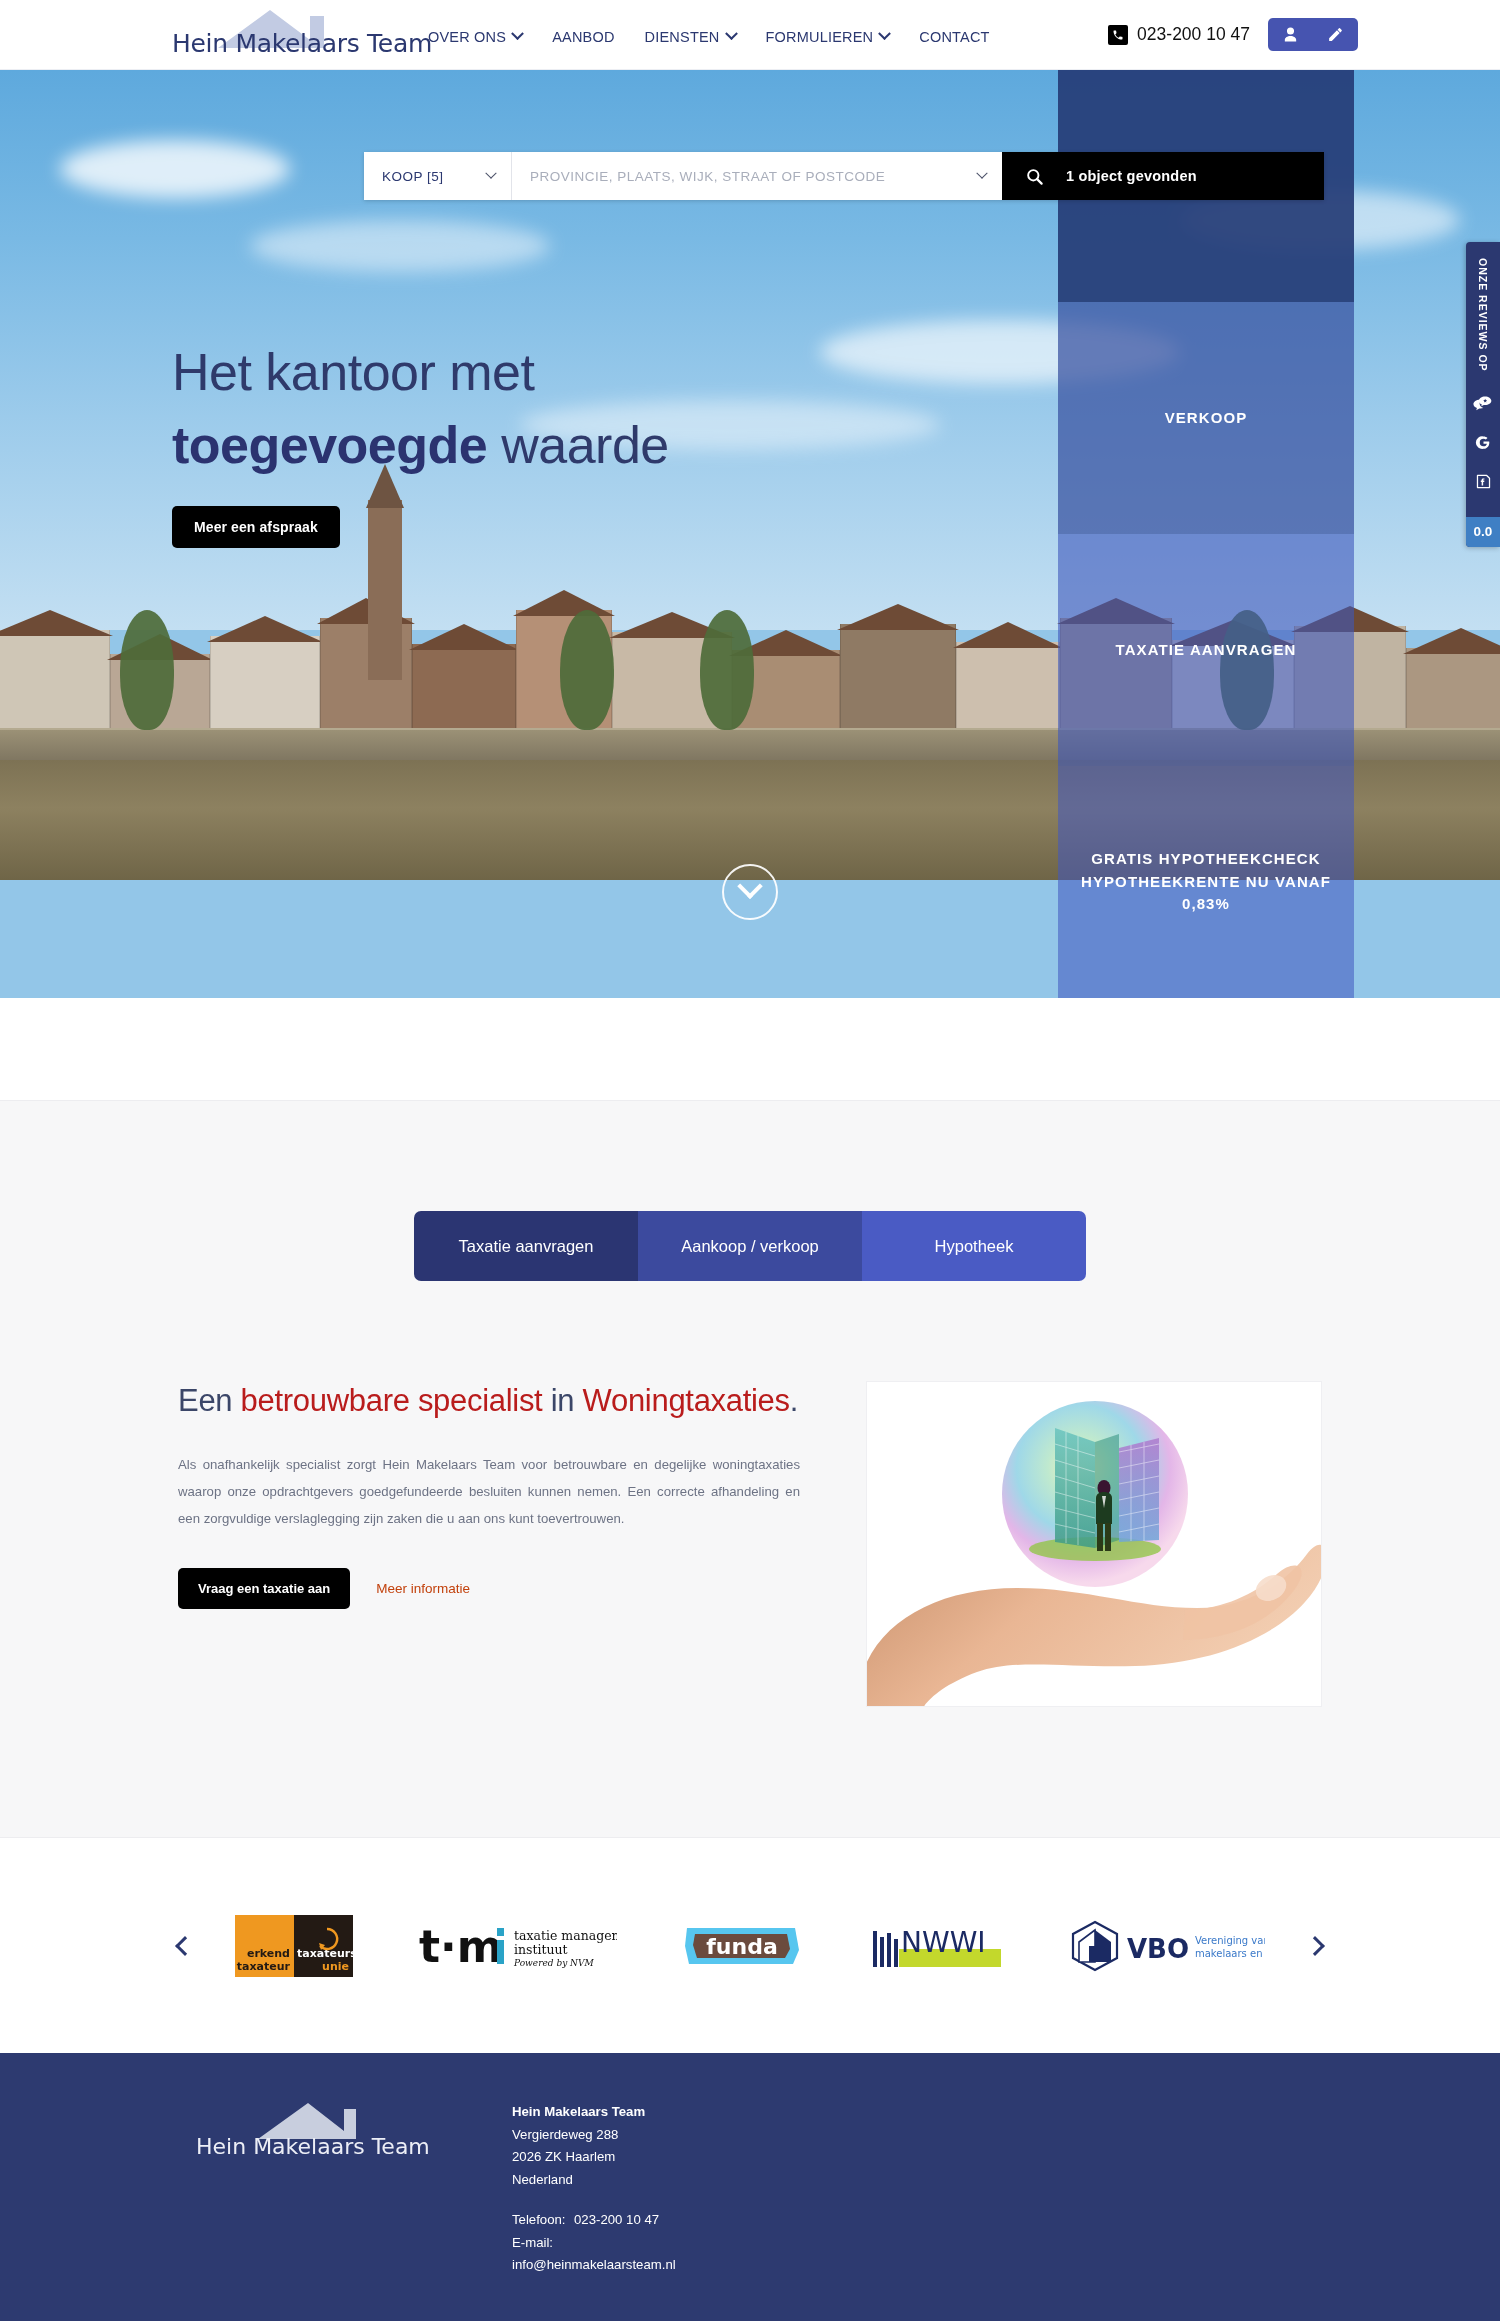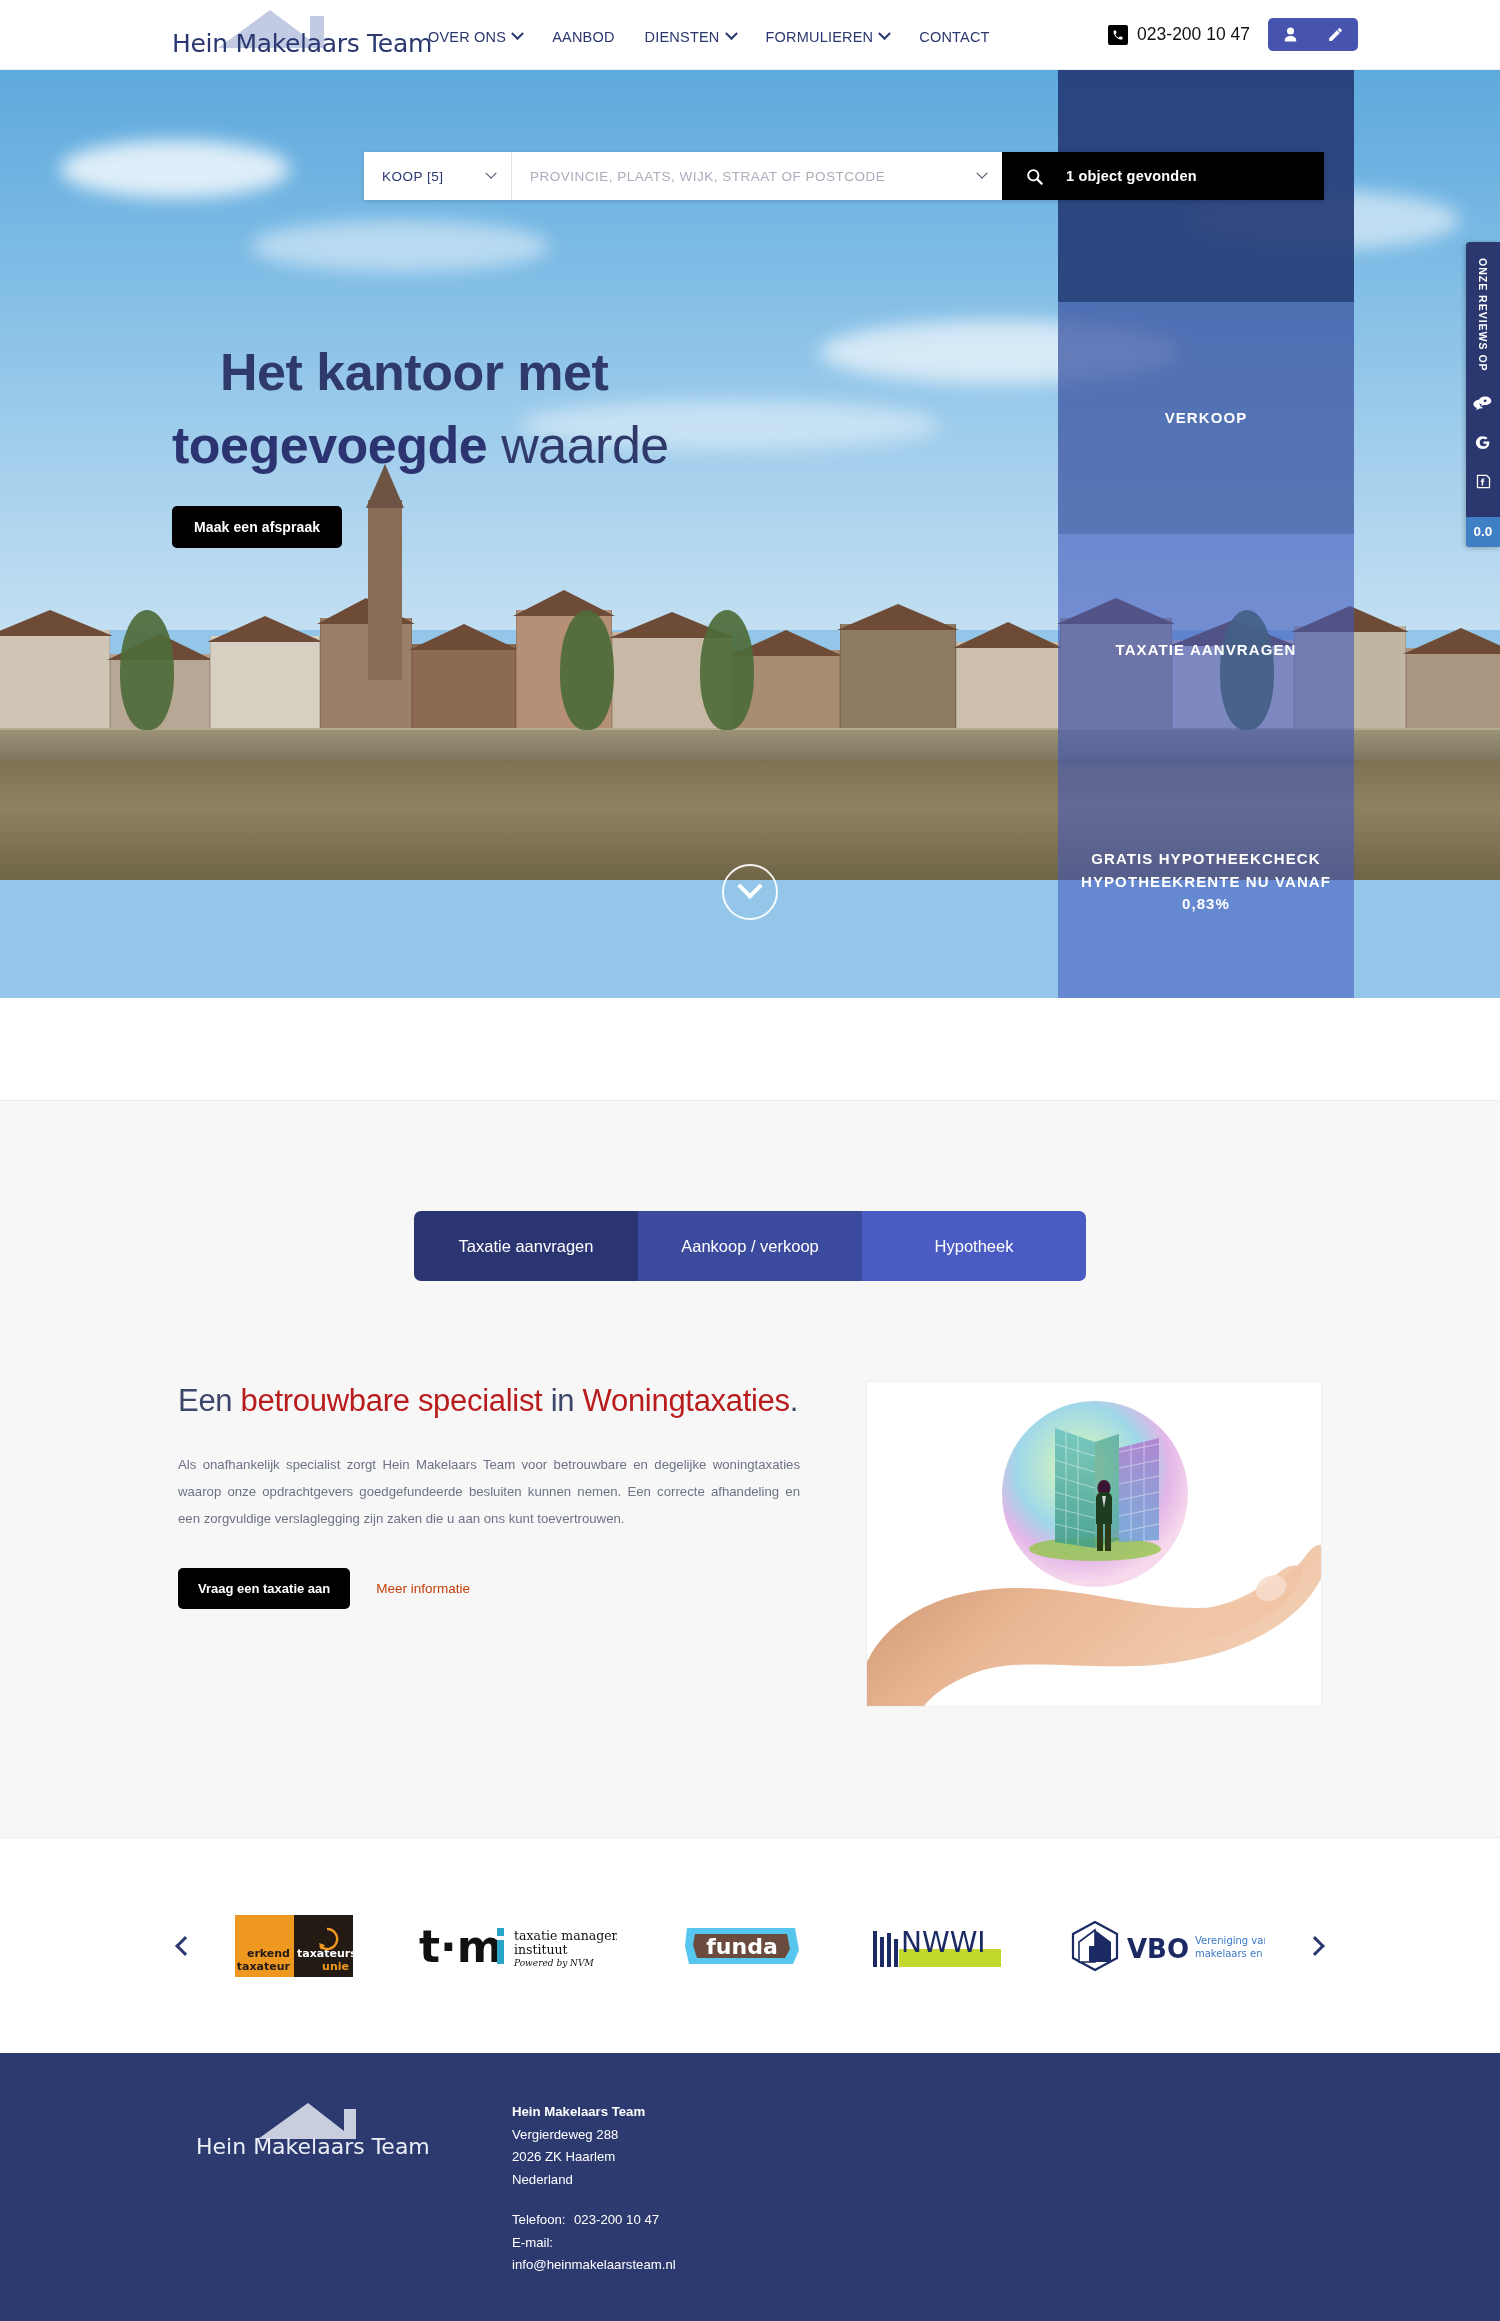--- a/index.html
+++ b/index.html
@@ -198,21 +198,21 @@
   }
   .sb-go-icon { width: 64px; display:flex;align-items:center;justify-content:center; }
   .sb-go-text { font-size: 14.5px; font-weight: 700; letter-spacing: .2px; }
 
   
   .hero-copy {
     position: absolute;
     left: 172px; top: 270px;
     z-index: 8;
   }
-  .hl1 { font-size: 52px; font-weight: 700; color: #2f3a6b; line-height: 1.25; letter-spacing: -0.5px; margin-left: 48px; }
+  .hl1 { font-size: 52px; font-weight: 400; color: #2f3a6b; line-height: 1.25; letter-spacing: -0.5px; }
   .hl2 { font-size: 52px; font-weight: 300; color: #2f3a6b; line-height: 1.25; letter-spacing: -0.5px; margin-top: 8px;}
   .hl2 b { font-weight: 700; color: #2b3370; }
   .cta-dark {
     display: inline-block;
     margin-top: 28px;
     background: #000;
     color: #fff;
     font-size: 14px; font-weight: 700;
     padding: 13px 22px;
     border-radius: 5px;
@@ -510,21 +510,21 @@
               <line x1="15.3" y1="15.3" x2="21" y2="21" stroke="#fff" stroke-width="2.8" stroke-linecap="round"></line>
             </svg>
         </span>
         <span class="sb-go-text">1 object gevonden</span>
       </div>
     </div>
 
     <div class="hero-copy">
       <div class="hl1">Het kantoor met</div>
       <div class="hl2"><b>toegevoegde</b><span> waarde</span></div>
-      <div class="cta-dark">Maak een afspraak</div>
+      <div class="cta-dark">Meer een afspraak</div>
     </div>
 
     <div class="quick">
       <div class="q-item q1">AANKOOP</div>
       <div class="q-item q2">VERKOOP</div>
       <div class="q-item q3">TAXATIE AANVRAGEN</div>
       <div class="q-item q4">GRATIS HYPOTHEEKCHECK HYPOTHEEKRENTE NU VANAF 0,83%</div>
     </div>
 
     <div class="scroll-dn">

